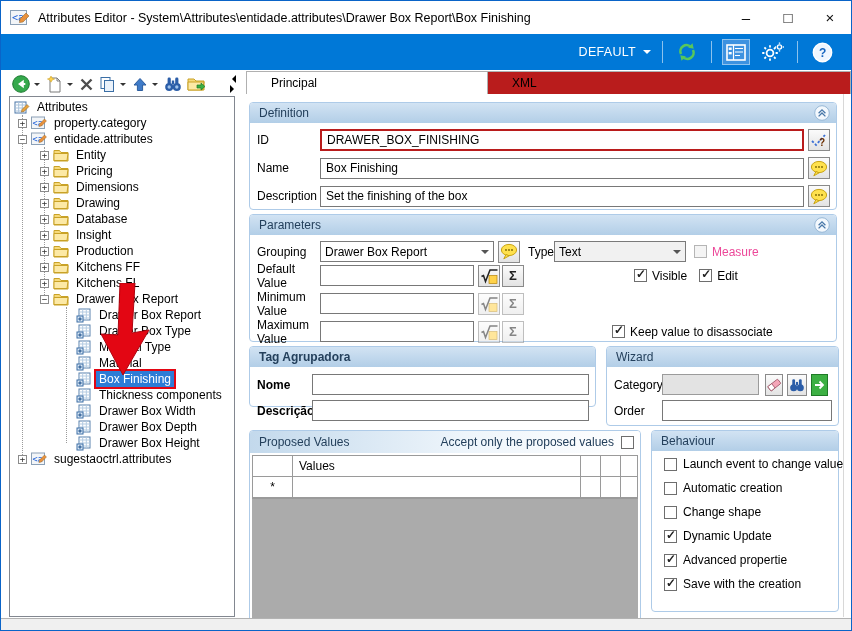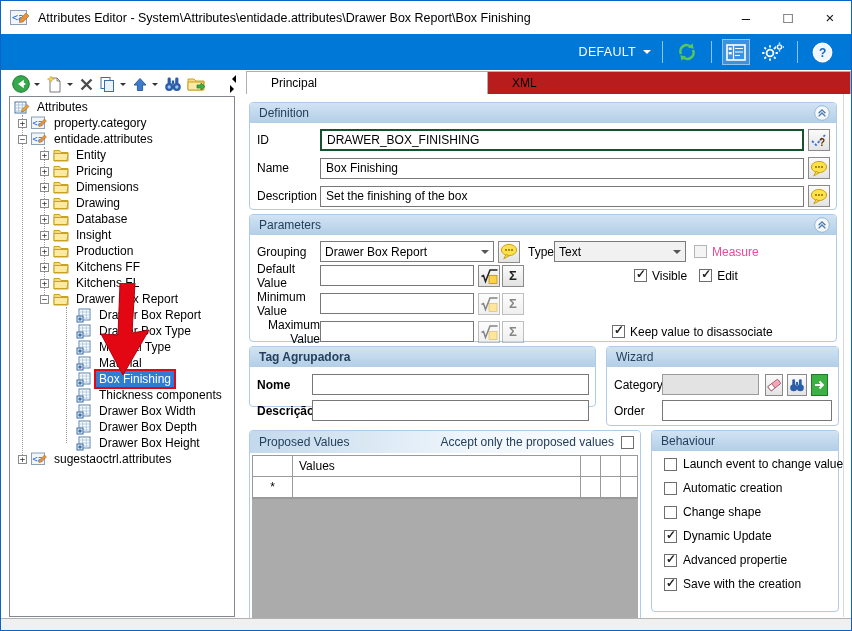--- a/index.html
+++ b/index.html
@@ -49,21 +49,21 @@
   .content{position:absolute;left:245px;top:24px;right:7px;bottom:2px;background:#fff;border-right:1px solid #d8d8d8;}
   .group{position:absolute;box-sizing:border-box;border:1px solid #aecbe8;border-radius:4px;background:#fff;}
   .ghead{height:20px;background:linear-gradient(#d2e3f3,#b2cee7);border-radius:3px 3px 0 0;
     display:flex;align-items:center;padding:0 6px 0 9px;color:#24405c;}
   .ghead .sp{flex:1;}
   .ghead.fade{background:linear-gradient(90deg,#c3d9ec,#eef5fb 55%,#fff);}
   .frow{display:flex;align-items:center;margin:6px 6px 0 7px;height:22px;}
   .flabel{width:63px;flex:none;}
   .tbx{box-sizing:border-box;border:1px solid #787878;background:#fff;height:21px;display:flex;align-items:center;padding:0 5px;}
   .tbx.grow{flex:1;}
-  .redwrap{flex:1;height:22px;box-sizing:border-box;border:2px solid #14532d;display:flex;}
+  .redwrap{flex:1;height:22px;box-sizing:border-box;border:2px solid #b91c1c;display:flex;}
   .redwrap .tbx{border:none;flex:1;height:100%;}
   .sqbtn{box-sizing:border-box;width:22px;height:22px;margin-left:4px;border:1px solid #8a8a8a;flex:none;
     background:linear-gradient(#fbfbfb,#e3e3e3);display:flex;align-items:center;justify-content:center;}
   .sqbtn.dis{opacity:.55;}
   .combo{box-sizing:border-box;border:1px solid #7a7a7a;background:#fff;height:21px;display:flex;align-items:center;
     padding:0 4px;justify-content:space-between;}
   .combo.gray{background:#f1f1f1;}
   .carrow{width:0;height:0;border:4px solid transparent;border-top-color:#555;margin-top:4px;}
   .cb{width:13px;height:13px;box-sizing:border-box;border:1px solid #6e6e6e;background:#fff;flex:none;position:relative;}
   .cb.checked::after{content:"\2713";position:absolute;left:1px;top:-3px;font-size:12px;color:#222;font-weight:bold;}
@@ -579,21 +579,21 @@
           <span class="sqbtn dis">
             <svg width="18" height="16" viewBox="0 0 18 16">
               <rect x="9" y="7.5" width="8" height="8" fill="#ffd24a" stroke="#b8860b" stroke-width="0.7"></rect>
               <path d="M1.5 8.5l2-1 2 6 4.5-11.5h7.5" stroke="#222" stroke-width="1.5" fill="none"></path>
             </svg>
           </span>
           <span class="sqbtn dis" style="margin-left:2px;">
             <span class="sigma">Σ</span>
           </span>
         </div>
-        <div class="prow" style="top:106px;text-align:right;">
+        <div class="prow" style="top:106px;">
           <span class="flabel">Maximum Value</span>
           <span class="tbx" style="width:154px;"></span>
           <span class="sqbtn dis">
             <svg width="18" height="16" viewBox="0 0 18 16">
               <rect x="9" y="7.5" width="8" height="8" fill="#ffd24a" stroke="#b8860b" stroke-width="0.7"></rect>
               <path d="M1.5 8.5l2-1 2 6 4.5-11.5h7.5" stroke="#222" stroke-width="1.5" fill="none"></path>
             </svg>
           </span>
           <span class="sqbtn dis" style="margin-left:2px;">
             <span class="sigma">Σ</span>

